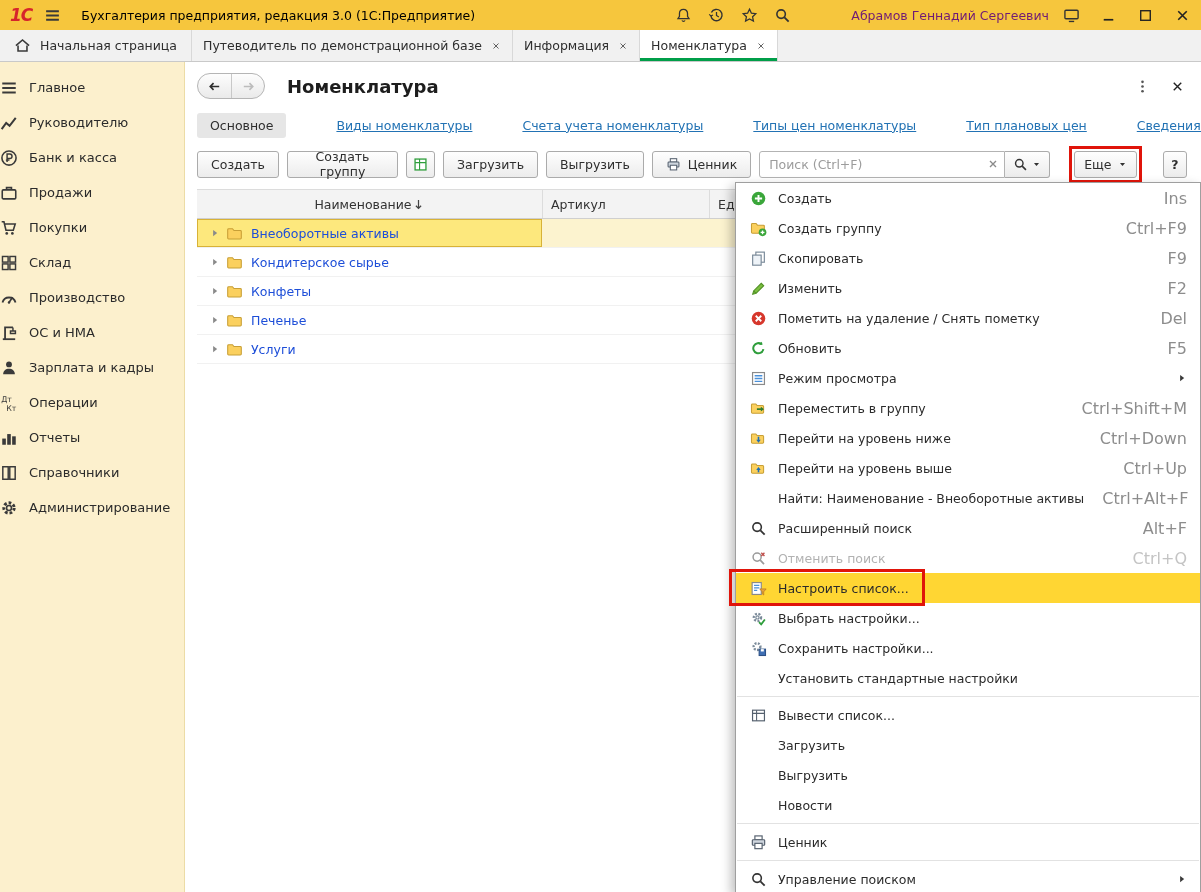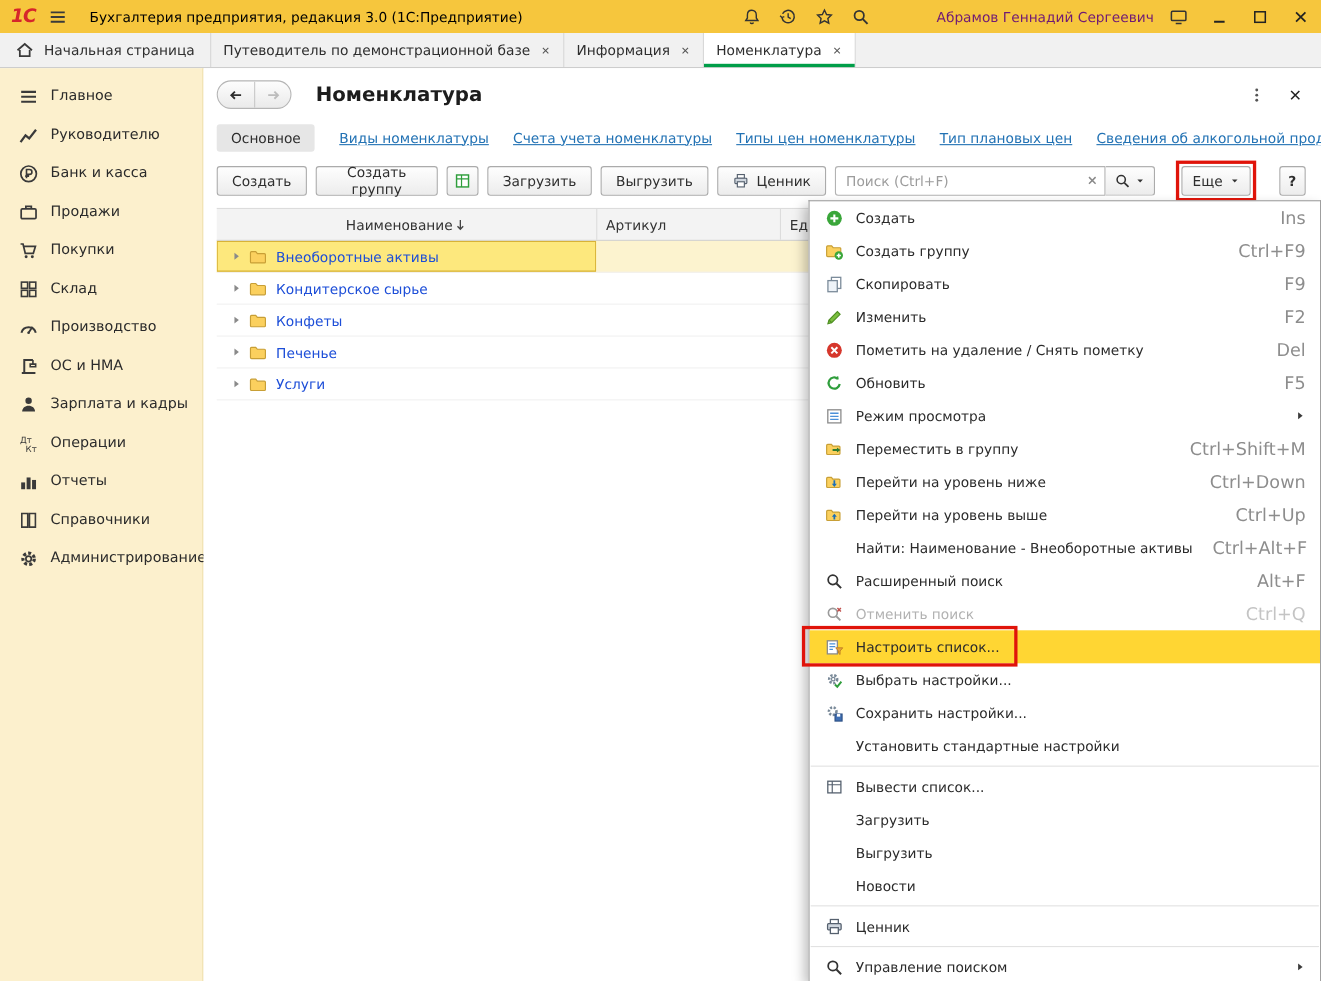--- a/index.html
+++ b/index.html
@@ -24,42 +24,42 @@
   #tabs { display:flex; }
   .tab { display:flex; align-items:center; gap:9px; padding:0 11px; border-right:1px solid #d8d8d8; position:relative; font-size:12.5px; color:#2e2e2e; cursor:pointer; white-space:nowrap; }
   .tab.active { background:#fff; }
   .tab.active::after { content:""; position:absolute; left:0; right:0; bottom:0; height:3px; background:#009e49; }
   .tab-close { width:10px; height:10px; display:inline-flex; opacity:.75; }
   .tab-close svg { width:100%; height:100%; }
 
   
   .body { display:flex; height:830px; }
   .sidebar { width:185px; flex:none; background:#fcf0cd; border-right:1px solid #ecdcA6; padding-top:8px; }
-  .side-item { display:flex; align-items:center; gap:11px; height:35px; padding-left:17px; font-size:13px; color:#2b2b2b; cursor:pointer; }
+  .side-item { display:flex; align-items:center; gap:11px; height:35px; font-size:13px; color:#2b2b2b; cursor:pointer; }
   .side-icon { width:18px; height:18px; display:inline-flex; flex:none; }
   .side-icon svg { width:100%; height:100%; }
 
   .main { flex:1; position:relative; background:#fff; padding:10px 0 0 12px; overflow:hidden; }
 
   
   .main-header { display:flex; align-items:center; gap:22px; padding-right:16px; height:28px; }
   .nav-arrows { display:flex; border:1px solid #b5b5b5; border-radius:13px; overflow:hidden; background:linear-gradient(#fdfdfd,#eaeaea); }
   .nav-btn { width:33px; height:24px; display:flex; align-items:center; justify-content:center; cursor:pointer; }
   .nav-btn + .nav-btn { border-left:1px solid #c8c8c8; }
   .nav-btn .tb-icon { width:15px; height:15px; }
   .page-title { font-size:18px; font-weight:bold; color:#1d1d1d; }
   .header-right { margin-left:auto; display:flex; align-items:center; gap:20px; }
   .hd-icon { width:15px; height:15px; display:inline-flex; cursor:pointer; }
   .hd-icon svg { width:100%; height:100%; }
 
   
   .nav-row { display:flex; align-items:center; gap:22px; margin:12px 0 0; height:26px; }
   .primary-tab { background:#e6e6e6; padding:5px 13px; border-radius:3px; color:#2e2e2e; cursor:pointer; }
   #nav-links { display:flex; gap:22px; }
-  .nav-link { color:#2272b4; text-decoration:underline; cursor:pointer; white-space:nowrap; }
+  .nav-link { color:#2272b4; text-decoration:underline; cursor:pointer; white-space:nowrap;margin-left:28px; }
 
   
   .toolbar { display:flex; align-items:center; gap:8px; margin-top:11px; height:30px; padding-right:14px; }
   .btn { display:inline-flex; align-items:center; justify-content:center; gap:7px; height:27px; padding:0 13px; border:1px solid #ababab; border-radius:3px; background:linear-gradient(#fefefe,#ececec); font-size:12.5px; color:#2e2e2e; cursor:pointer; font-family:inherit; }
   .btn .tb-icon { width:15px; height:15px; }
   .btn.icon-only { padding:0 6px; }
   .caret { width:9px; height:9px; display:inline-flex; }
   .caret svg { width:100%; height:100%; }
   .search-group { margin-left:auto; display:flex; align-items:center; }
   .search-box { position:relative; display:inline-flex; }

